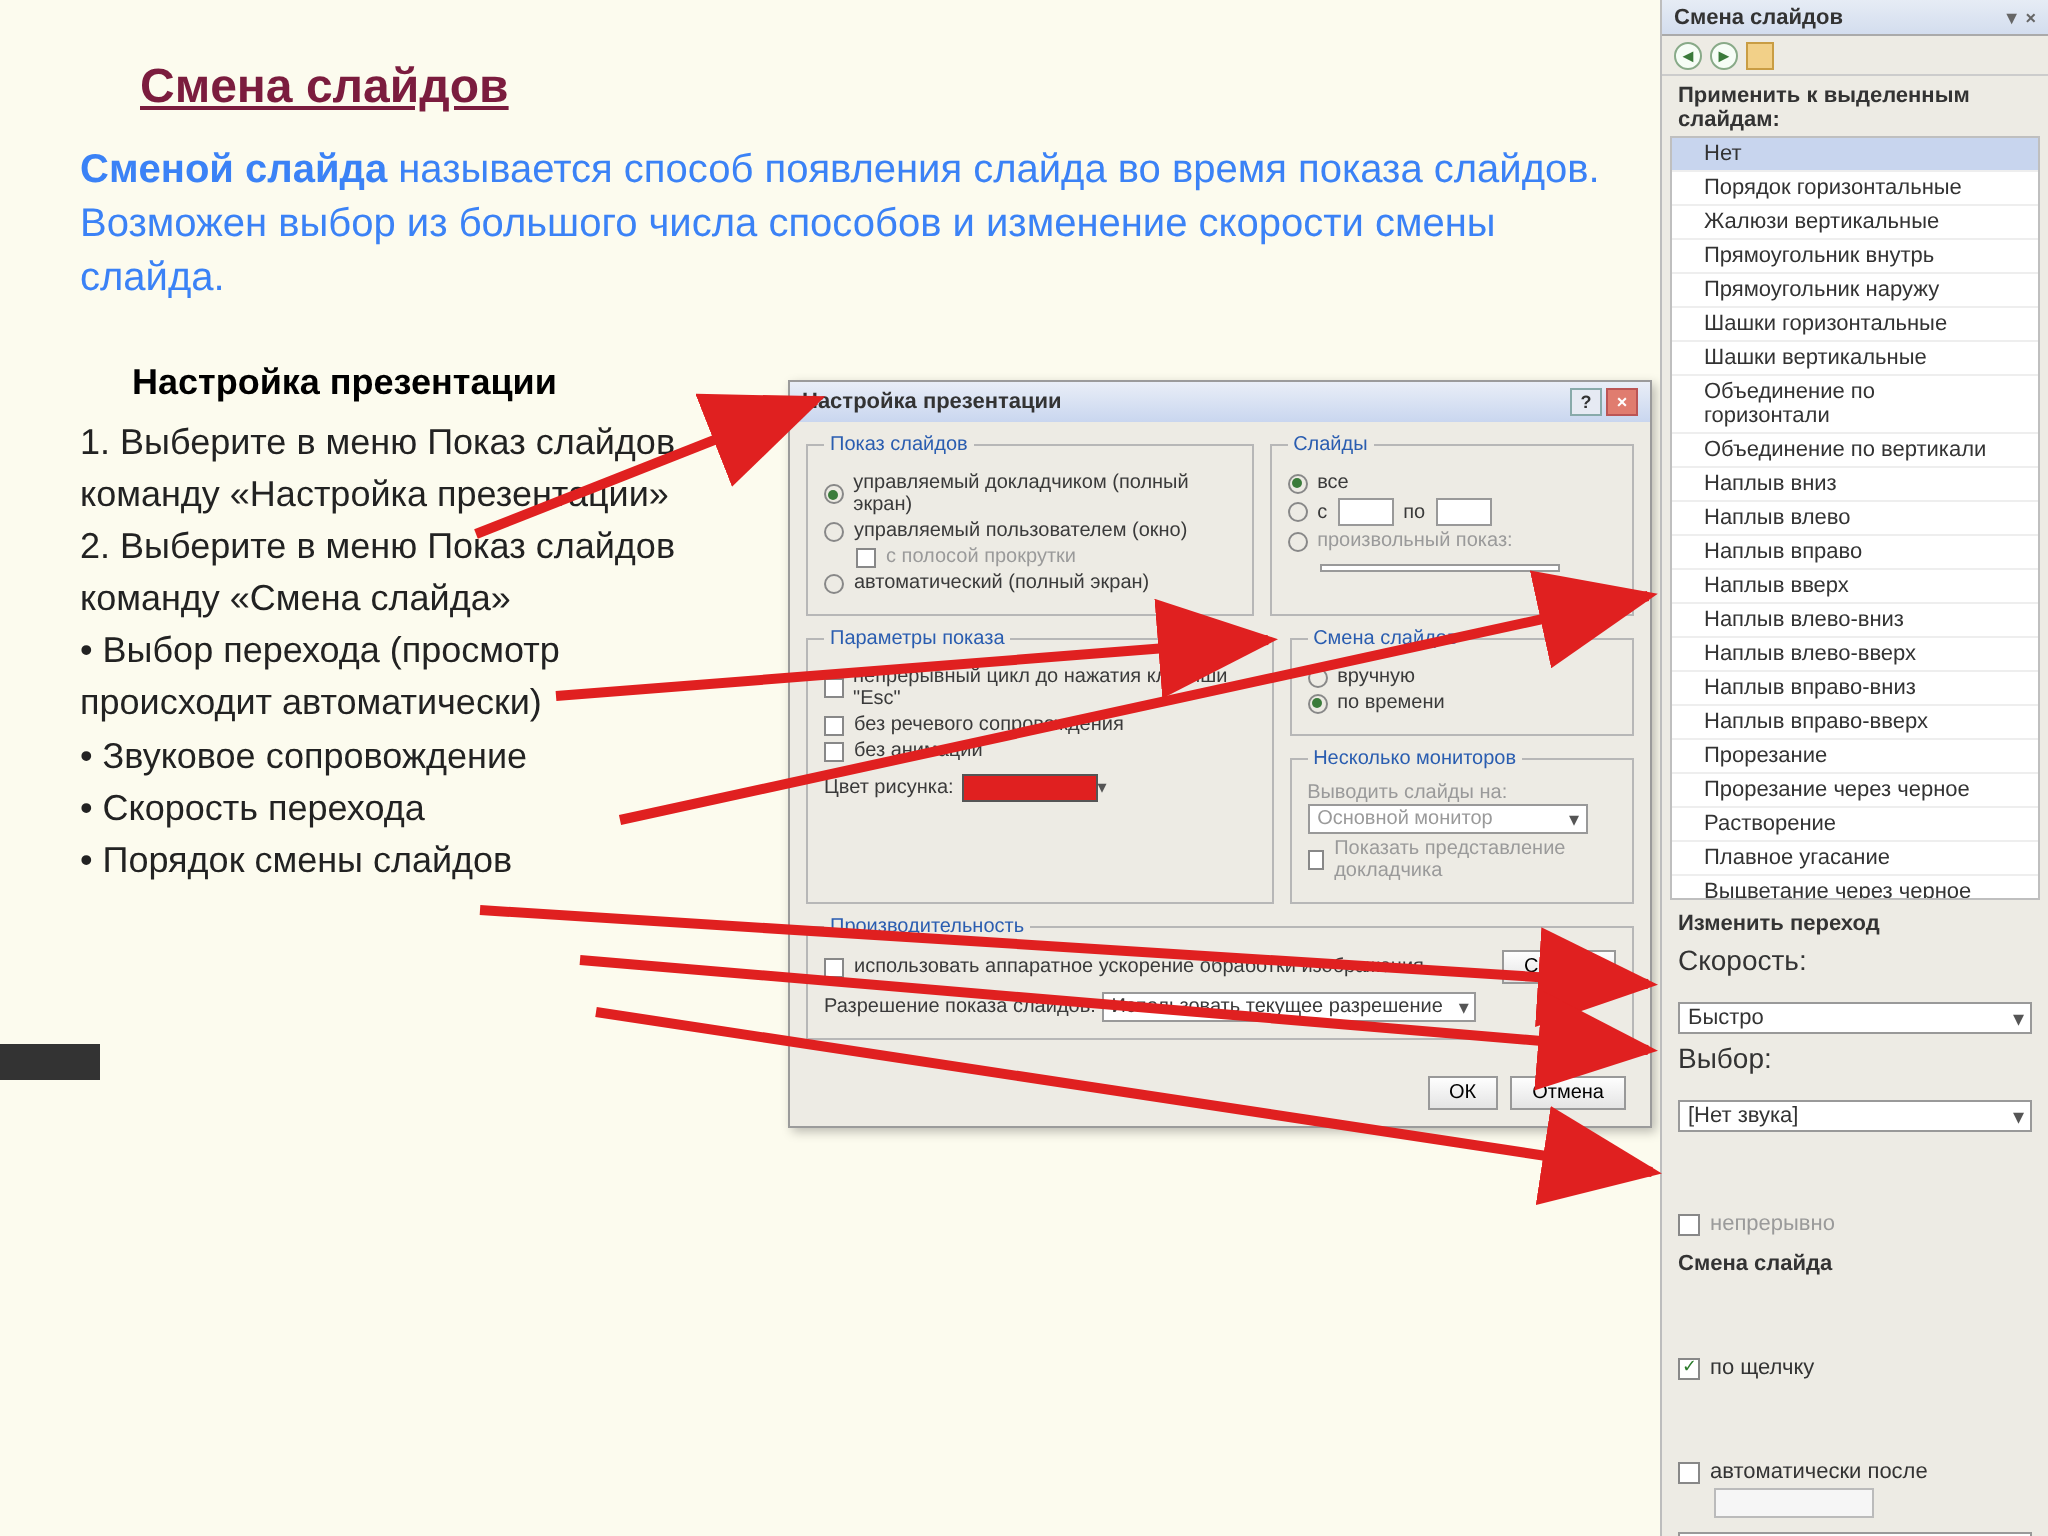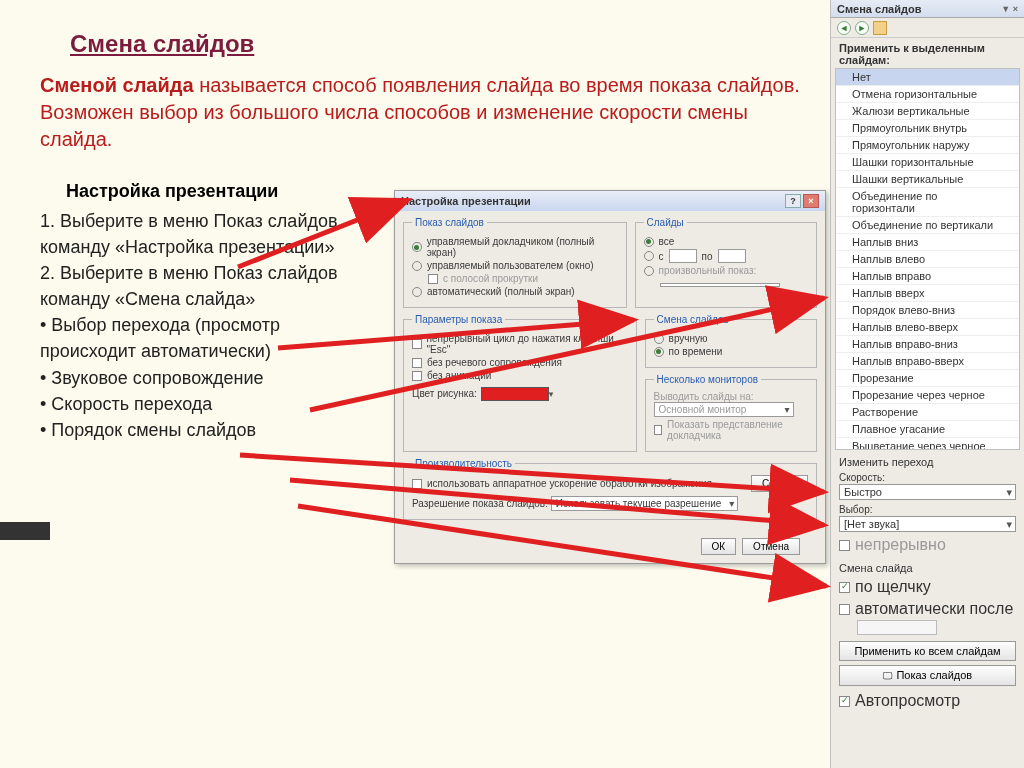--- a/index.html
+++ b/index.html
@@ -1,21 +1,21 @@
 <!DOCTYPE html>
 <html><head>
 <meta charset="utf-8">
 <style>
 * { box-sizing: border-box; margin: 0; padding: 0; }
 body { font-family: Arial, sans-serif; background: #fff; width: 1024px; height: 768px; overflow: hidden; position: relative; }
 
 
 .slide { position: absolute; left: 0; top: 0; width: 830px; height: 768px; background: #FCFBEE; padding: 20px 30px 30px 40px; }
 .slide h1 { color: #7B1C3E; font-size: 24px; text-decoration: underline; font-weight: bold; margin: 10px 0 14px 30px; }
-.slide .lead { font-size: 20px; line-height: 1.35; color: #b91c1c; margin: 0 0 28px 0; }
+.slide .lead { font-size: 20px; line-height: 1.35; color: #3b82f6; margin: 0 0 28px 0; }
 .slide .lead b { font-weight: bold; }
 .slide .sub { font-size: 18px; font-weight: bold; margin: 0 0 6px 26px; }
 .slide .steps { font-size: 18px; line-height: 1.45; color: #222; width: 310px; }
 .slide .bar { position: absolute; left: 0; top: 522px; width: 50px; height: 18px; background: #333; }
 
 
 .arrows { position: absolute; left: 0; top: 0; width: 1024px; height: 768px; pointer-events: none; z-index: 30; }
 
 
 .dlg { position: absolute; left: 394px; top: 190px; width: 432px; background: #EDEBE4; border: 1px solid #9b9b9b; font-size: 10px; color: #3a3a3a; box-shadow: 2px 2px 5px rgba(0,0,0,.25); z-index: 10; }
@@ -30,40 +30,40 @@
 .dlg .radio, .dlg .check { display: flex; align-items: center; gap: 5px; margin: 2px 0; }
 .dlg .radio .dot { width: 10px; height: 10px; border-radius: 50%; border: 1px solid #888; display: inline-flex; align-items: center; justify-content: center; }
 .dlg .radio.on .dot::after { content: ""; width: 5px; height: 5px; background: #3b7c3b; border-radius: 50%; }
 .dlg .check .box { width: 10px; height: 10px; border: 1px solid #888; background: #fff; }
 .dlg .gray { color: #9a9a9a; }
 .dlg .swatch { display: inline-block; width: 68px; height: 14px; background: #E02020; border: 1px solid #555; vertical-align: middle; margin-left: 4px; }
 .dlg .sel { display: inline-block; border: 1px solid #999; background: #fff; padding: 1px 16px 1px 4px; position: relative; min-width: 140px; font-size: 10px; }
 .dlg .sel::after { content: "▾"; position: absolute; right: 3px; top: 1px; color: #555; }
 .dlg .spin { display: inline-block; border: 1px solid #999; background: #fff; width: 28px; height: 14px; }
 .dlg .btn { border: 1px solid #999; background: linear-gradient(#fefefe,#e4e4e4); padding: 2px 10px; font-size: 10px; }
-.dlg .foot { display: flex; justify-content: flex-end; gap: 6px; padding: 4px 25px 8px 0; }
+.dlg .foot { display: flex; justify-content: flex-end; gap: 6px; padding: 4px 12px 8px 0; }
 
 
 .pane { position: absolute; right: 0; top: 0; width: 194px; height: 768px; background: #EDEBE4; border-left: 1px solid #bdbdbd; font-size: 11px; color: #333; z-index: 20; }
 .pane .phead { height: 18px; background: linear-gradient(#E6ECF5,#D3DDEE); border-bottom: 1px solid #aaa; display: flex; align-items: center; padding: 0 6px; font-weight: bold; font-size: 11px; }
 .pane .phead .spacer { flex: 1; }
 .pane .phead .pdrop { font-size: 9px; color: #666; }
 .pane .ptool { height: 20px; display: flex; align-items: center; gap: 4px; padding: 0 6px; border-bottom: 1px solid #ccc; }
 .pane .ptool .ic { width: 14px; height: 14px; border: 1px solid #8a8; border-radius: 8px; display: flex; align-items: center; justify-content: center; font-size: 9px; color: #3a7a3a; background: #f6fdf6; }
 .pane .ptool .home { width: 14px; height: 14px; background: #F2D088; border: 1px solid #c99d44; }
 .pane .lbl { font-weight: bold; padding: 4px 8px 2px 8px; }
 .pane ul.list { list-style: none; max-height: 382px; overflow: hidden; border: 1px solid #bfbfbf; margin: 0 4px; background: #fff; }
 .pane ul.list li { padding: 2px 16px; border-bottom: 1px solid #eee; font-size: 11px; cursor: default; }
 .pane ul.list li.sel { background: #C8D5EE; }
-.pane .sect { font-weight: normal; padding: 6px 8px 2px 8px; }
+.pane .sect { font-weight: bold; padding: 6px 8px 2px 8px; }
 .pane .formrow { padding: 2px 8px; }
-.pane .formrow label { display: block; font-size: 10px; margin-bottom: 1px; }
+.pane .formrow label { display: block; font-size: 14px; margin-bottom: 13px; }
 .pane .formrow .psel { border: 1px solid #999; background: #fff; padding: 1px 4px 1px 4px; position: relative; font-size: 11px; }
 .pane .formrow .psel::after { content: "▾"; position: absolute; right: 3px; top: 1px; color: #555; }
-.pane .chk { display: flex; align-items: center; gap: 5px; padding: 2px 8px; font-size: 16px; }
+.pane .chk { display: flex; align-items: center; gap: 5px; padding: 2px 8px; font-size: 11px; margin-top: 36px; }
 .pane .chk .box { width: 11px; height: 11px; border: 1px solid #888; background: #fff; display: inline-flex; }
 .pane .chk.on .box::after { content: "✓"; font-size: 9px; color: #2a7a2a; position: relative; top: -2px; left: 1px; }
 .pane .pbtn { display: block; margin: 4px 8px; border: 1px solid #999; background: linear-gradient(#fefefe,#e4e4e4); padding: 3px 6px; font-size: 11px; width: calc(100% - 16px); text-align: center; }
 .pane .pbtn.icon::before { content: "▶"; font-size: 9px; margin-right: 4px; color: #555; }
 .pane .pbtn.play::before { content: "🖵"; font-size: 10px; margin-right: 4px; }
 .pane .timebox { border: 1px solid #bbb; background: #f6f6f6; width: 80px; height: 15px; display: inline-block; margin-left: 18px; }
 .pane .chk.gray { color: #9a9a9a; }
 </style>
 </head>
 <body>
@@ -201,33 +201,33 @@
     <span class="pdrop">▼ ×</span>
   </div>
   <div class="ptool">
     <span class="ic">◄</span>
     <span class="ic">►</span>
     <span class="home"></span>
   </div>
   <div class="lbl">Применить к выделенным слайдам:</div>
   <ul class="list" id="transition-list">
       <li class="sel">Нет</li>
-      <li>Отмена горизонтальные</li>
+      <li>Порядок горизонтальные</li>
       <li>Жалюзи вертикальные</li>
       <li>Прямоугольник внутрь</li>
       <li>Прямоугольник наружу</li>
       <li>Шашки горизонтальные</li>
       <li>Шашки вертикальные</li>
       <li>Объединение по горизонтали</li>
       <li>Объединение по вертикали</li>
       <li>Наплыв вниз</li>
       <li>Наплыв влево</li>
       <li>Наплыв вправо</li>
       <li>Наплыв вверх</li>
-      <li>Порядок влево-вниз</li>
+      <li>Наплыв влево-вниз</li>
       <li>Наплыв влево-вверх</li>
       <li>Наплыв вправо-вниз</li>
       <li>Наплыв вправо-вверх</li>
       <li>Прорезание</li>
       <li>Прорезание через черное</li>
       <li>Растворение</li>
       <li>Плавное угасание</li>
       <li>Выцветание через черное</li>
       <li>Новости</li>
     </ul>

